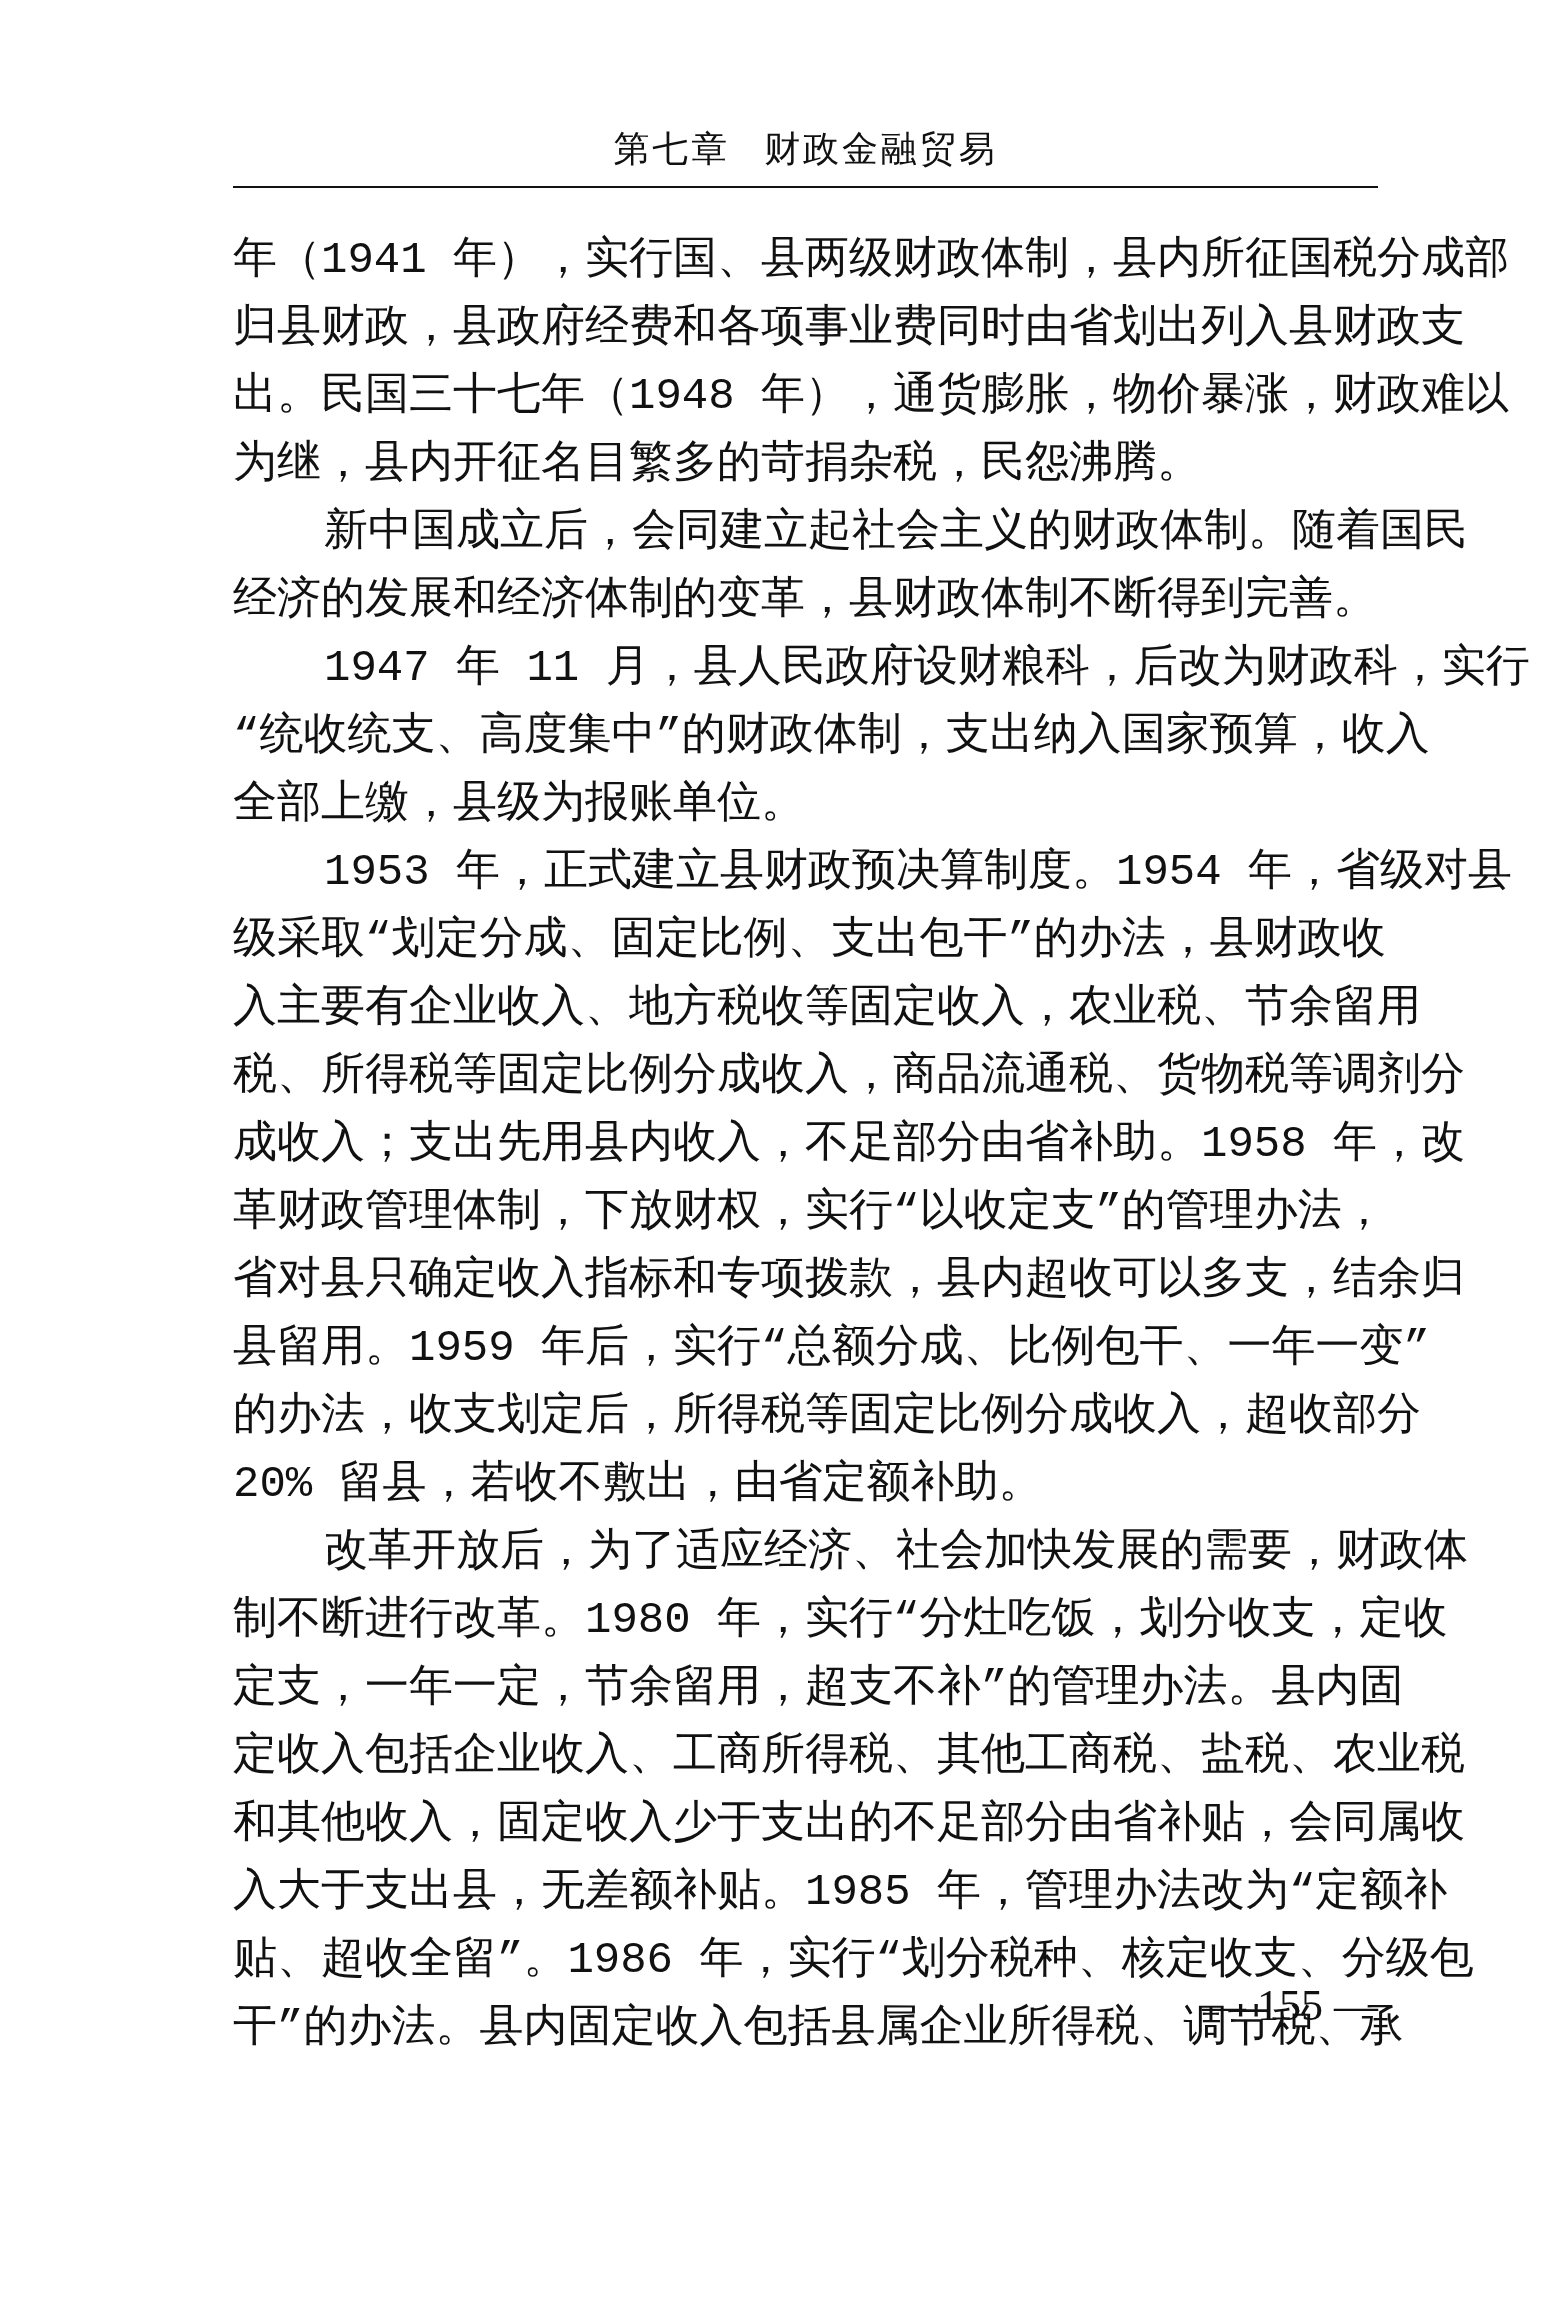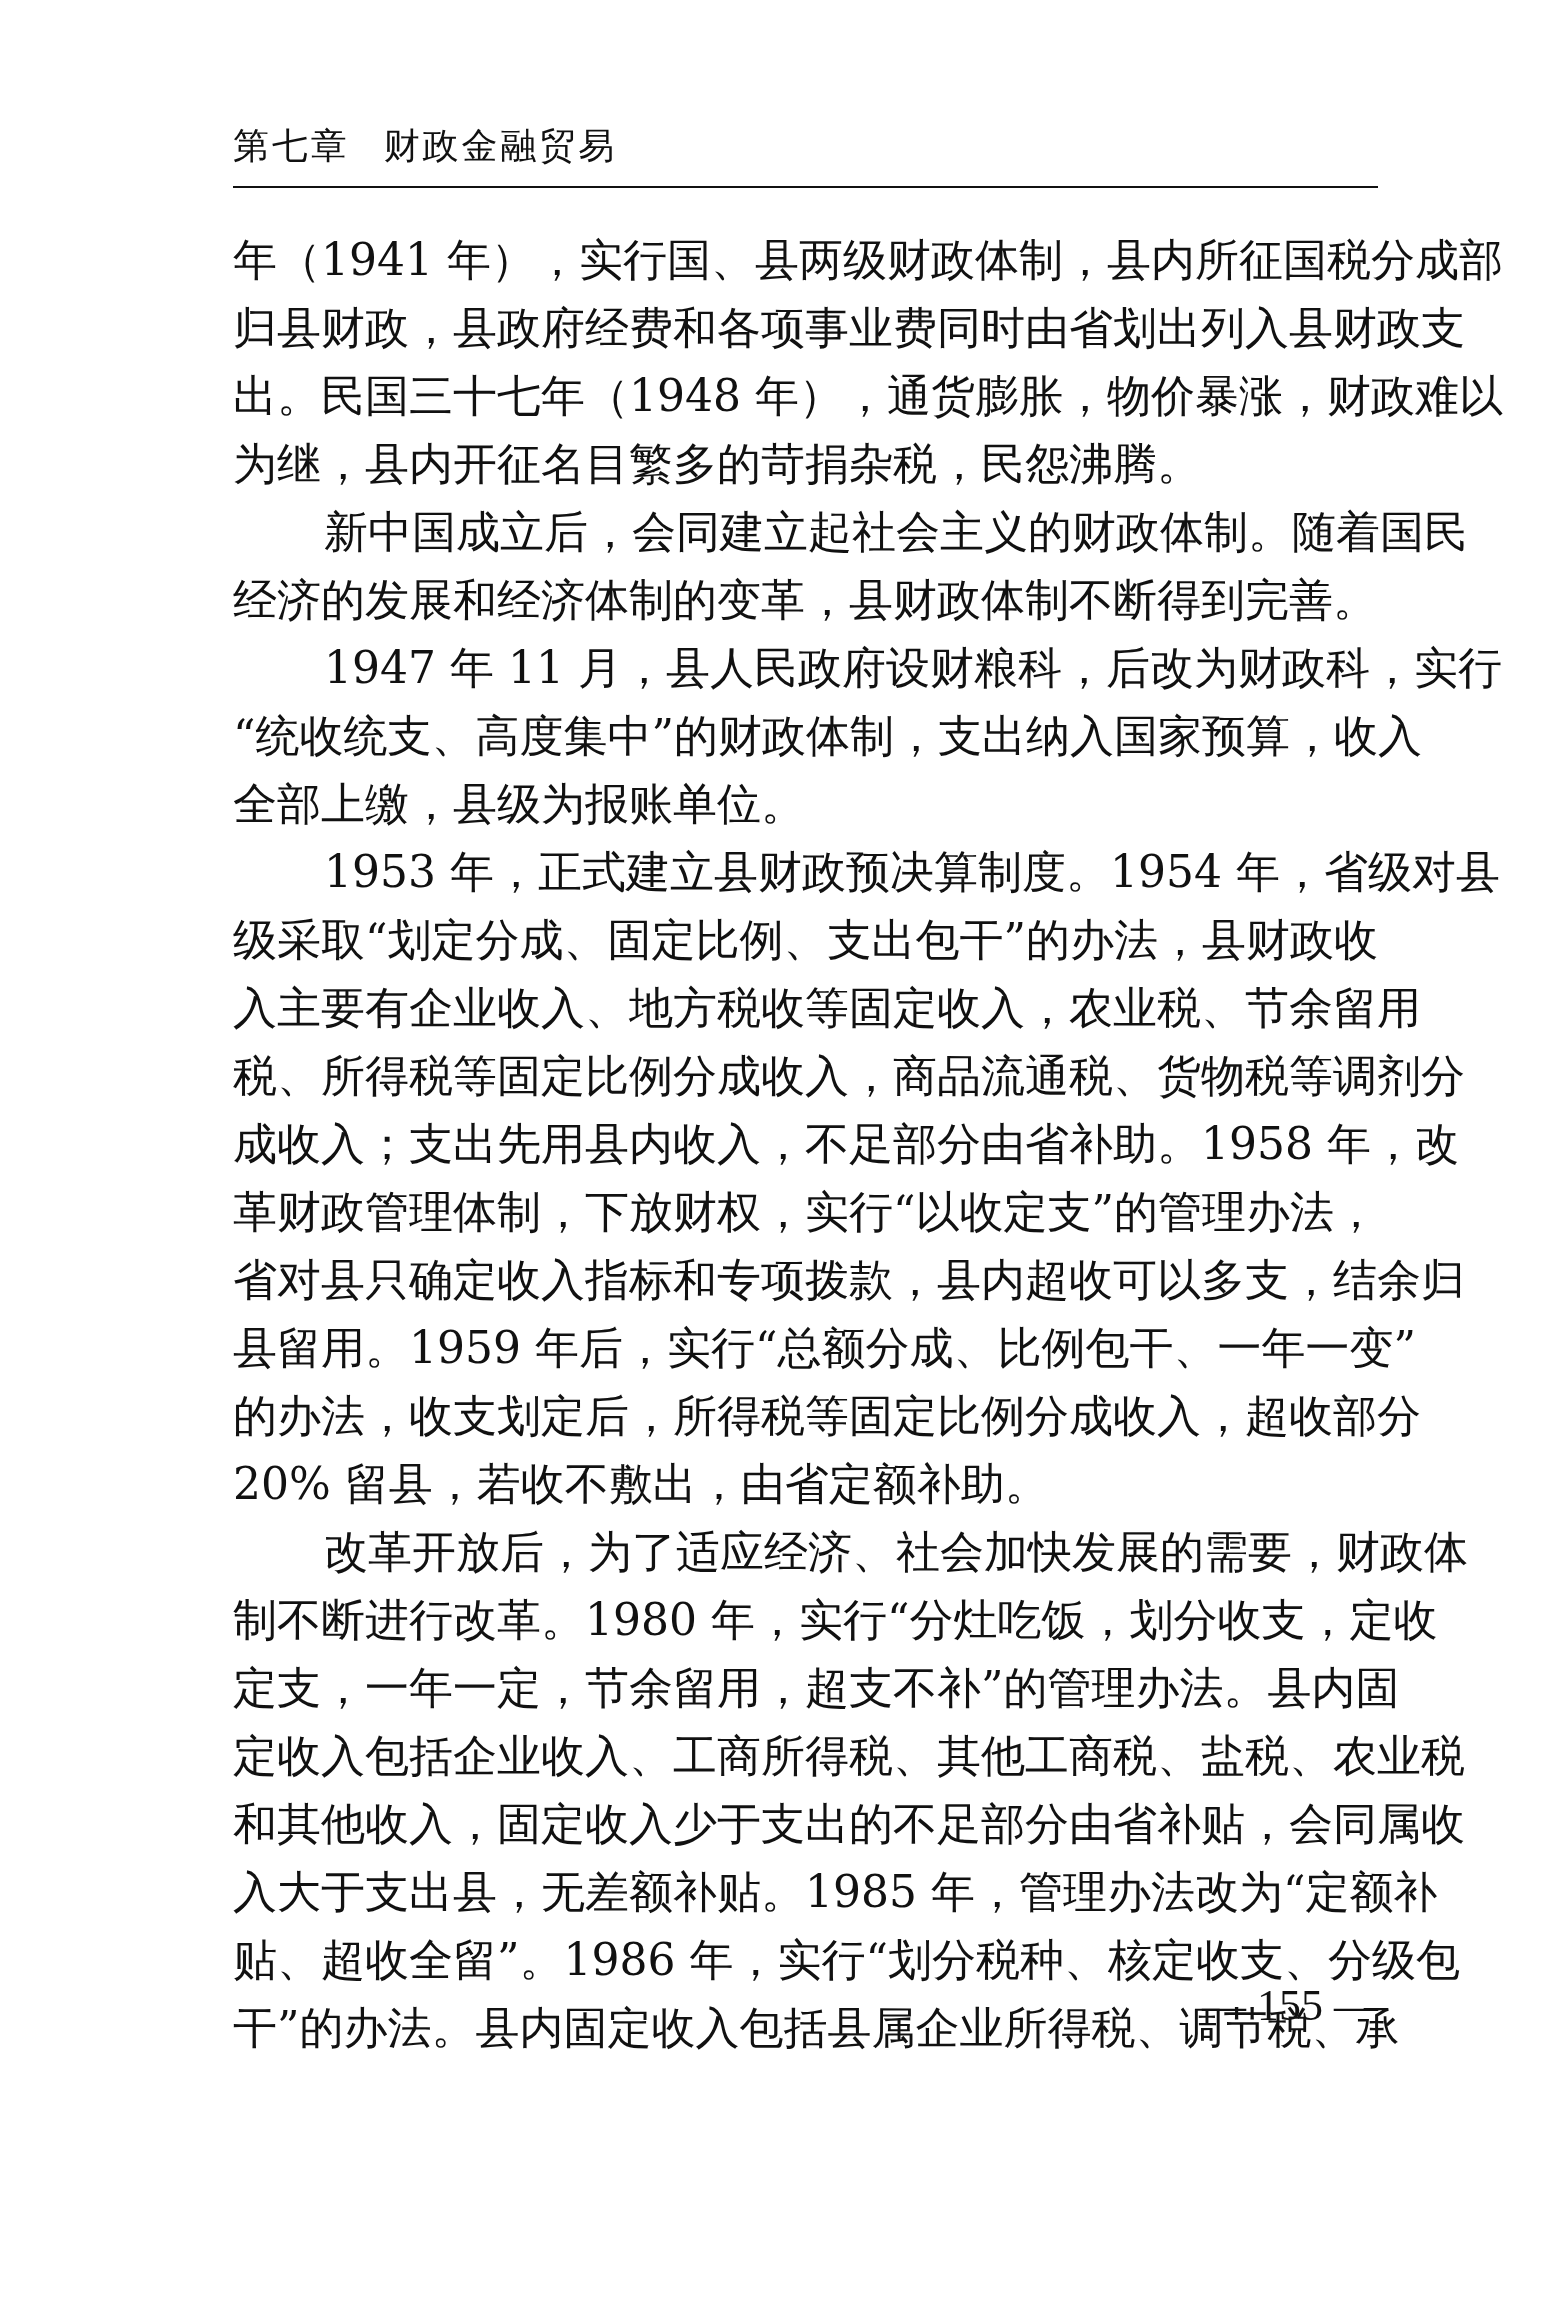--- a/index.html
+++ b/index.html
@@ -14,44 +14,45 @@
     overflow: hidden;
     color: #111111;
     font-family: "DejaVu Serif", "Liberation Serif", serif;
   }
   .running-head {
     position: absolute;
     left: 233px;
     width: 1145px;
     top: 122px;
     height: 53px;
-    text-align: left;
+    text-align: center;
     font-size: 36px;
     line-height: 53px;
     letter-spacing: 2.9px;
-    font-family: Liberation Mono, monospace;
+    font-family: Liberation Sans, sans-serif;
   }
   .running-head .chapter-no { margin-right: 34px; }
   .head-rule {
     position: absolute;
     left: 233px;
     top: 186px;
     width: 1145px;
     height: 0;
     border-top: 2.4px solid #111111;
   }
   .body-text {
     position: absolute;
     left: 233px;
     top: 226px;
     width: 1145px;
     font-size: 44px;
     line-height: 68px;
     text-align: justify;
     text-justify: inter-character;
+    font-family: Liberation Mono, monospace;
   }
   .body-text .line {
     display: block;
     height: 68px;
     white-space: nowrap;
     text-align-last: justify;
     text-align: justify;
   }
   .body-text .line.last {
     text-align-last: left;

